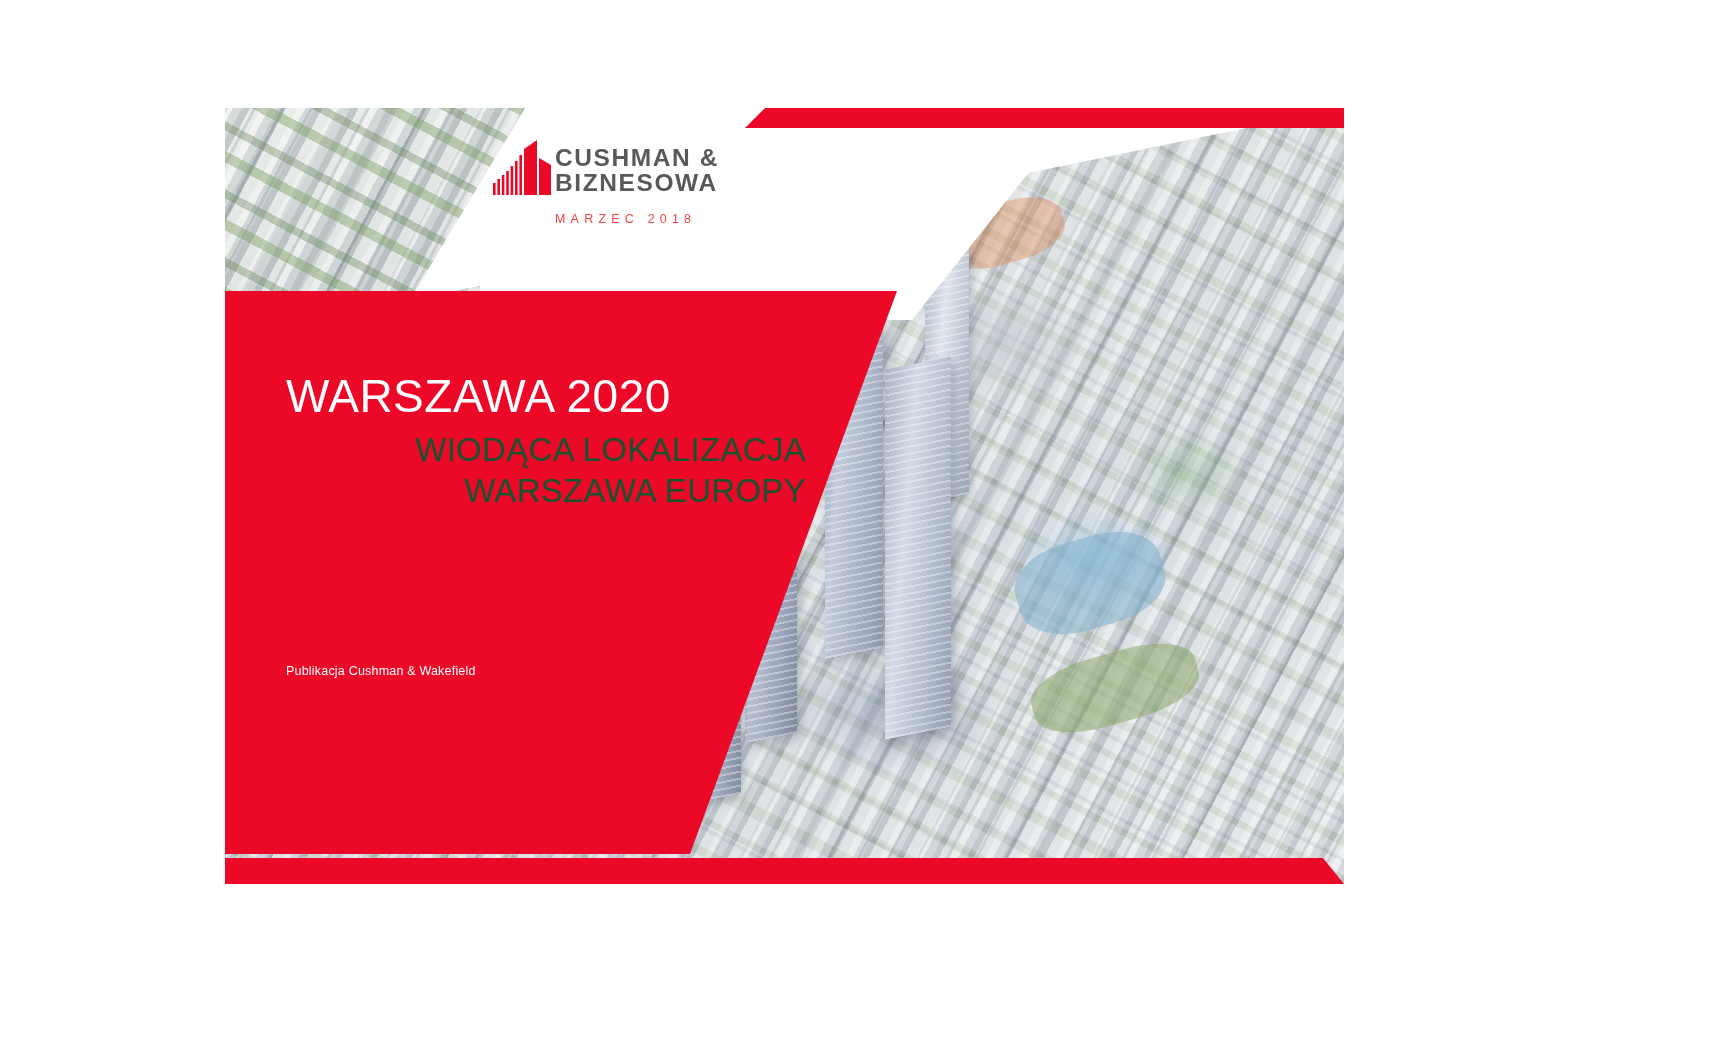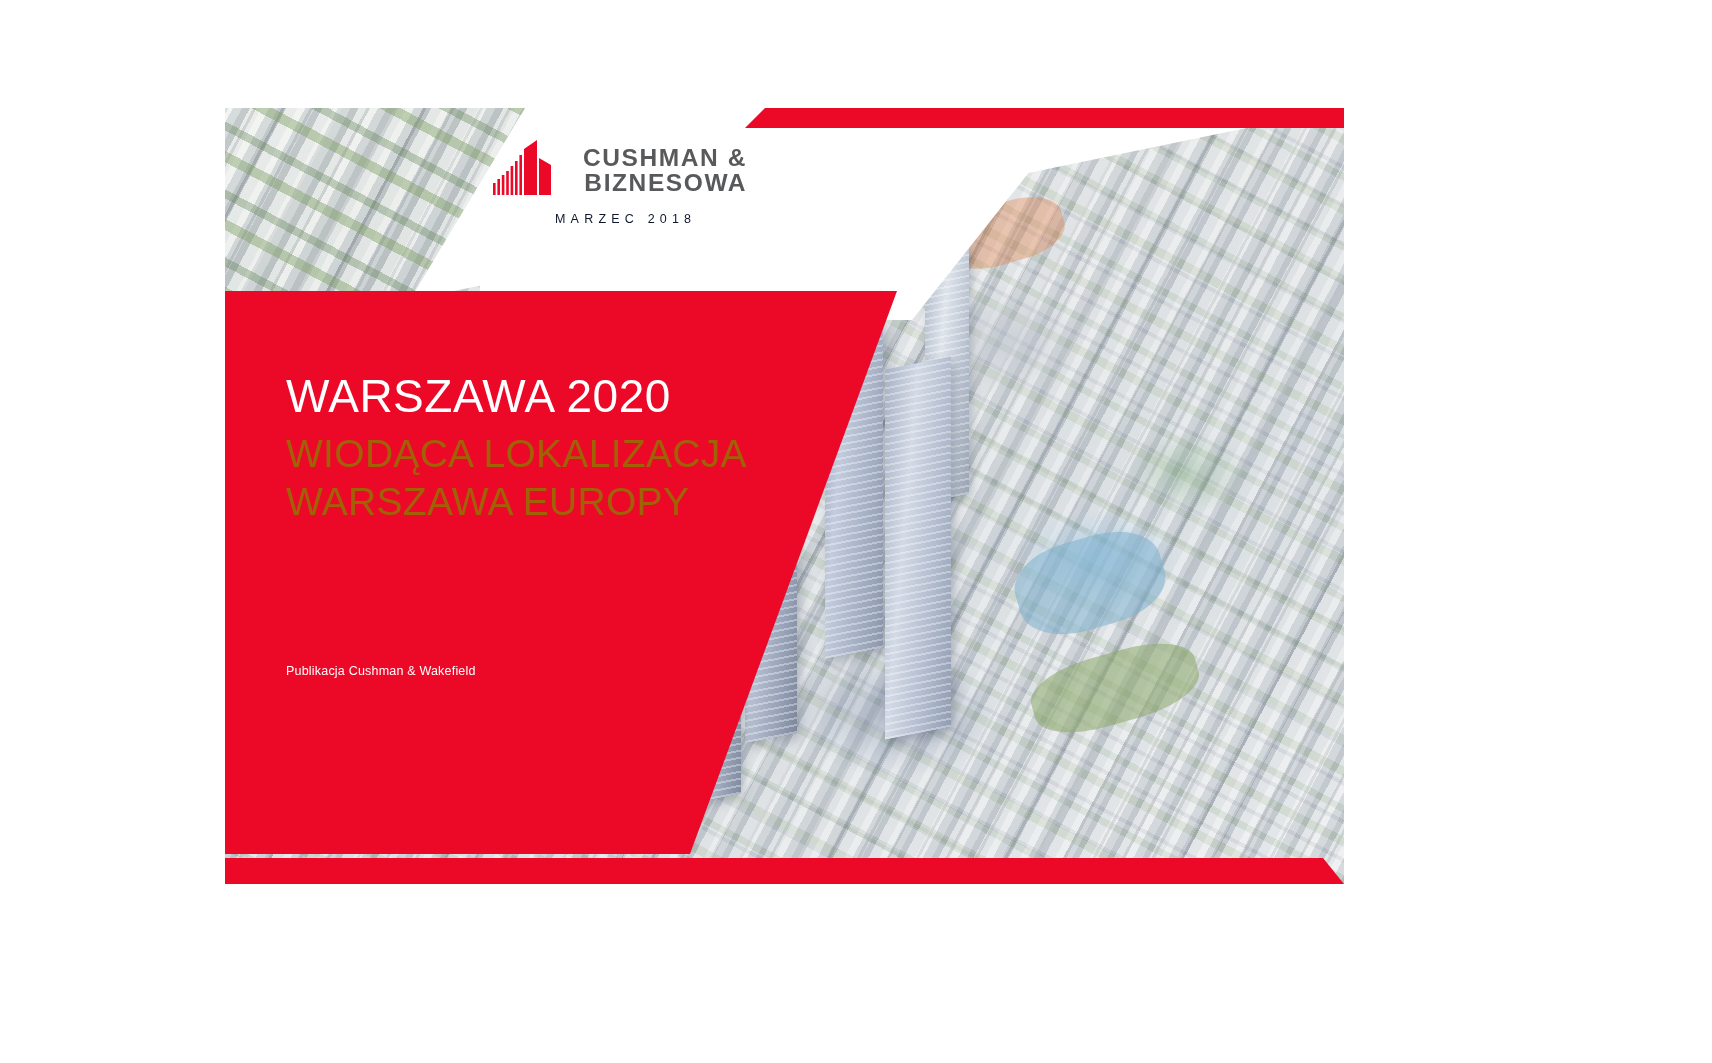--- a/index.html
+++ b/index.html
@@ -100,41 +100,41 @@
     position:absolute;left:0;top:183px;width:690px;height:563px;
     background:#ec0928;
     clip-path:polygon(0 0, 672px 0, 465px 563px, 0 563px);
   }
 
   
   .logo-block{
     position:absolute;left:268px;top:32px;width:260px;
     text-align:left;
   }
-  .logo-row{display:flex;align-items:flex-end;gap:28px;text-align:right;}
+  .logo-row{display:flex;align-items:flex-end;gap:0;}
   .logo-mark{width:62px;height:55px;flex:0 0 auto;}
   .logo-words{display:flex;flex-direction:column;line-height:1.0;}
   .logo-words span{
     font-size:24.5px;font-weight:bold;color:#58595b;
     letter-spacing:1.6px;font-family:"Liberation Sans", sans-serif;
   }
   .logo-date{
     margin-top:17px;margin-left:62px;
-    font-size:12.5px;color:#0f172a;letter-spacing:5.2px;font-weight:500;
+    font-size:12.5px;color:#ef4444;letter-spacing:5.2px;font-weight:500;
   }
 
   
   .headline{position:absolute;left:61px;top:264px;width:520px;}
   .h-main{
     font-size:46px;font-weight:normal;color:#ffffff;letter-spacing:.5px;
     line-height:1.05;margin:0 0 10px 0;
   }
   .h-sub{
-    font-size:39px;font-weight:300;color:#a16207;letter-spacing:.3px;
-    line-height:1.22;margin:0;
+    font-size:33px;font-weight:300;color:#14532d;letter-spacing:.3px;
+    line-height:1.22;margin:0;text-align:right;
   }
   .credit{
     position:absolute;left:61px;top:556px;
     font-size:12.5px;font-weight:normal;color:#ffffff;letter-spacing:.2px;
   }
 </style>
 </head>
 <body>
 
 <div id="stage">

